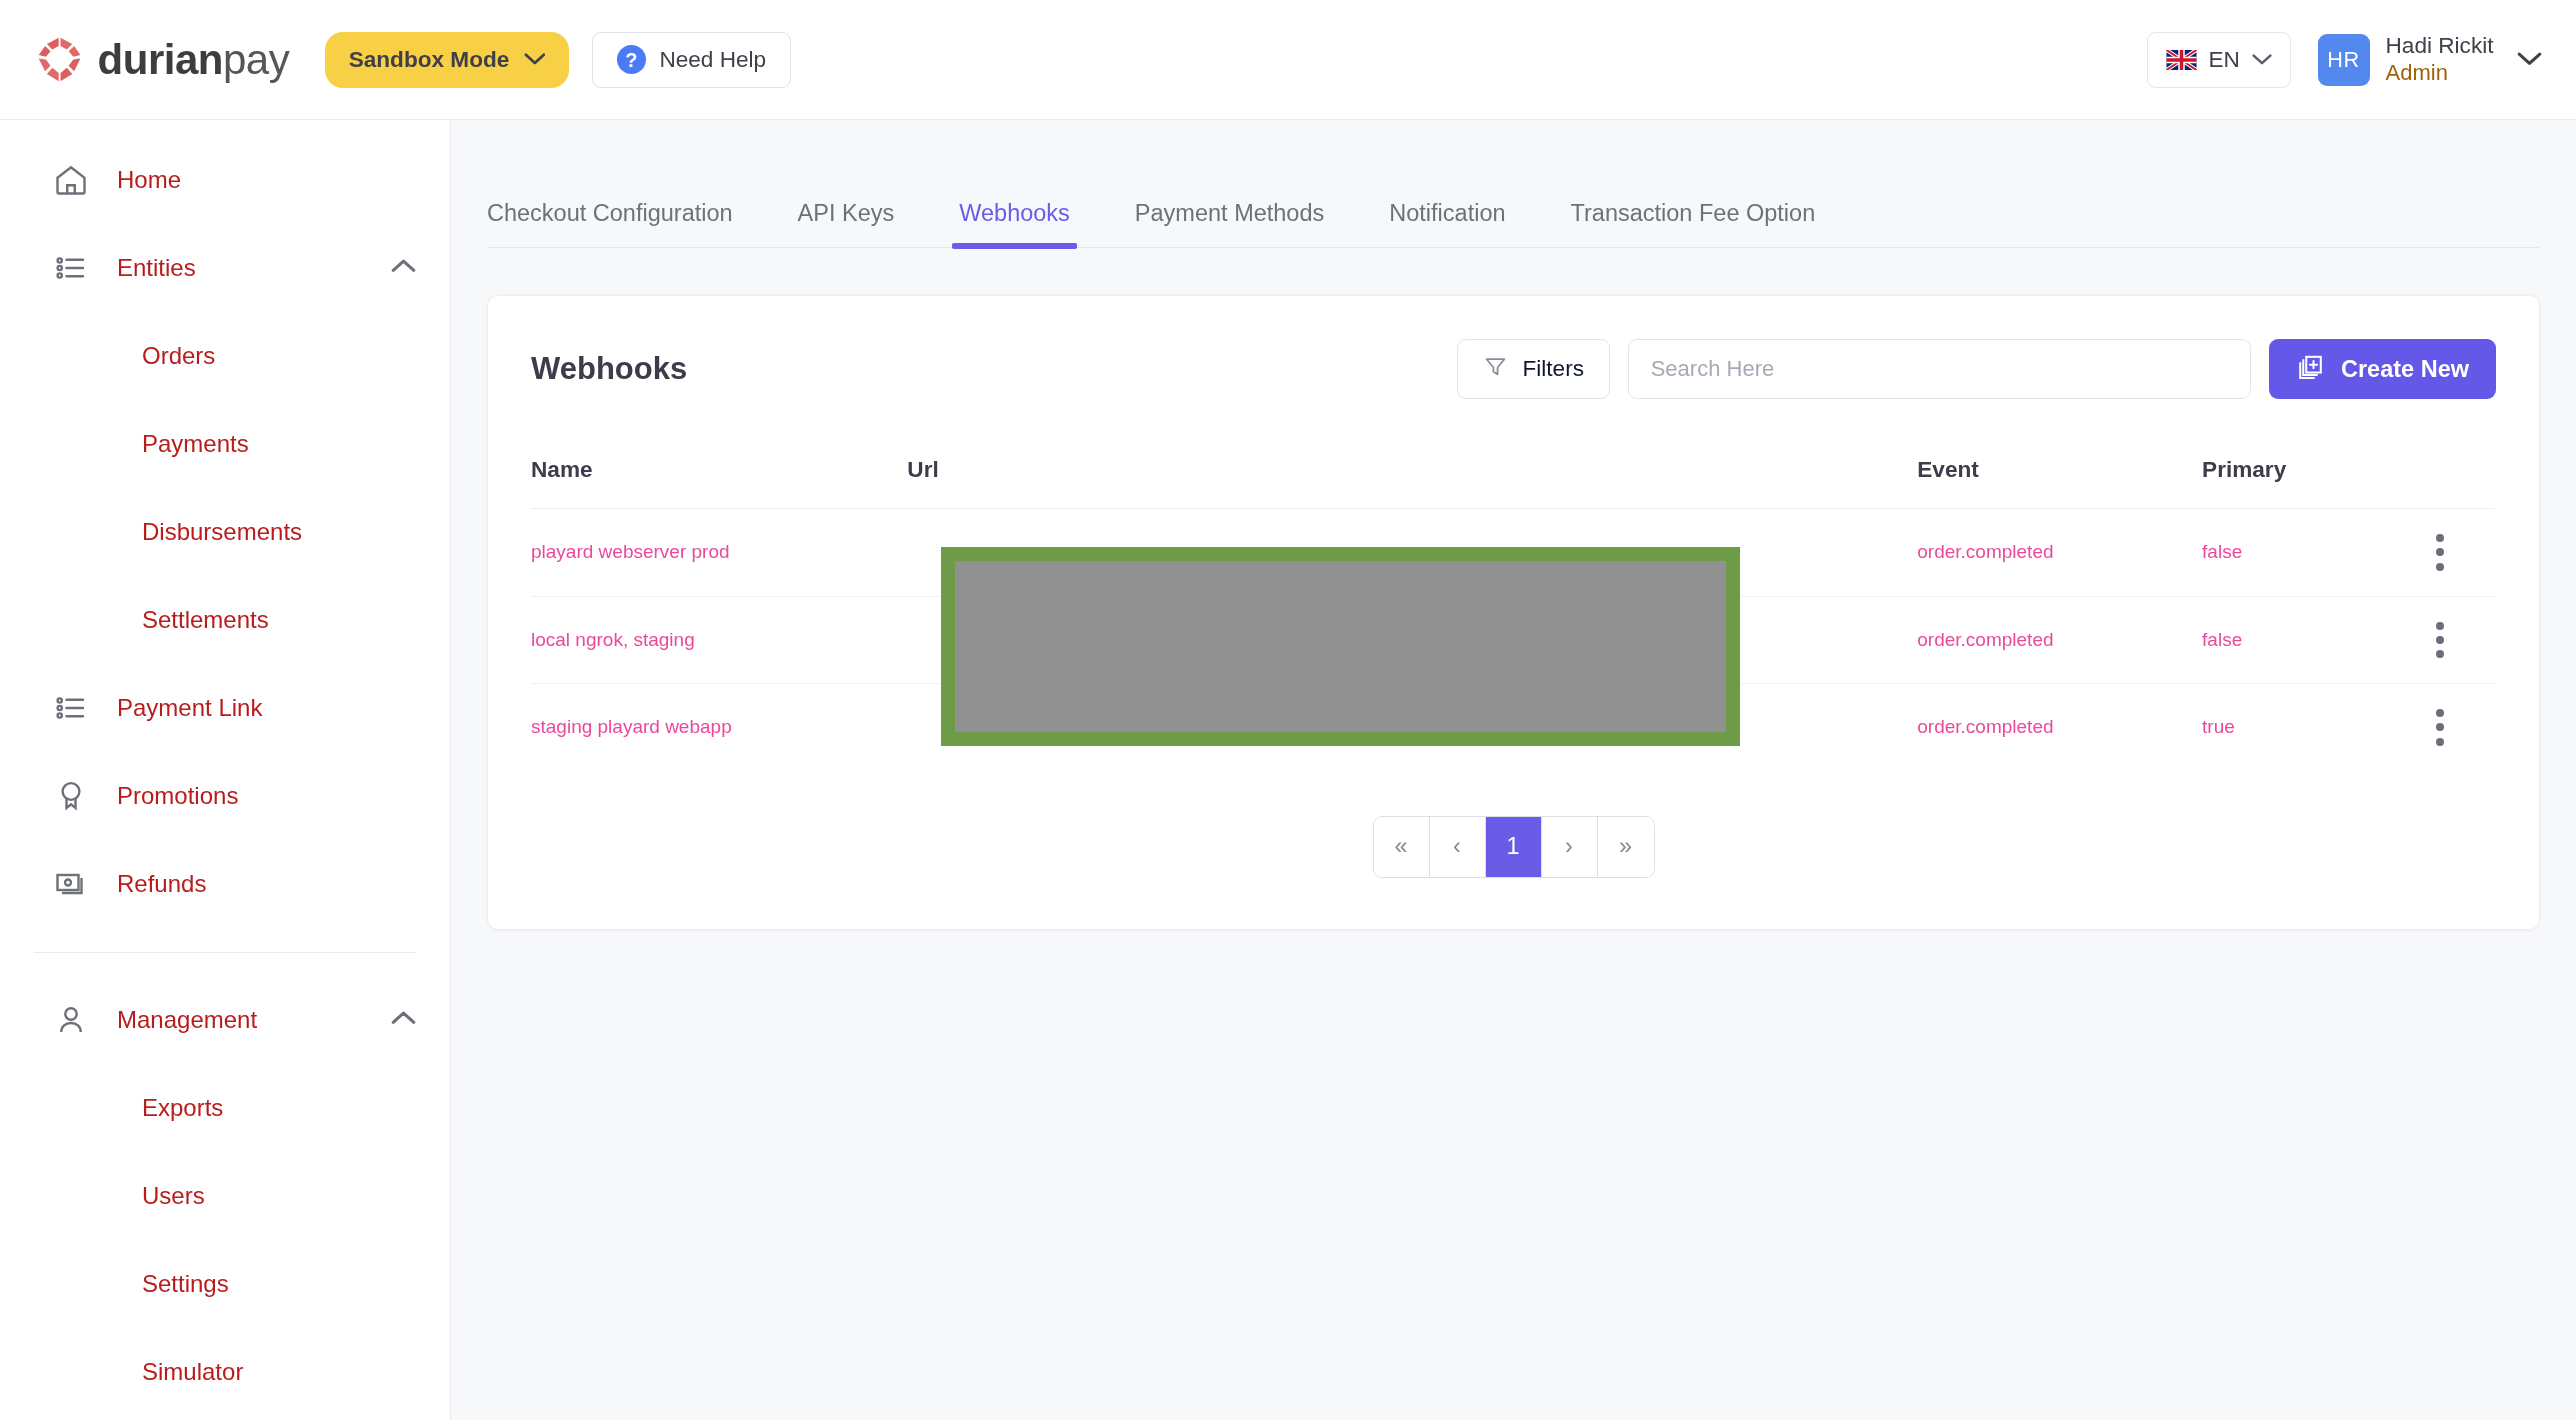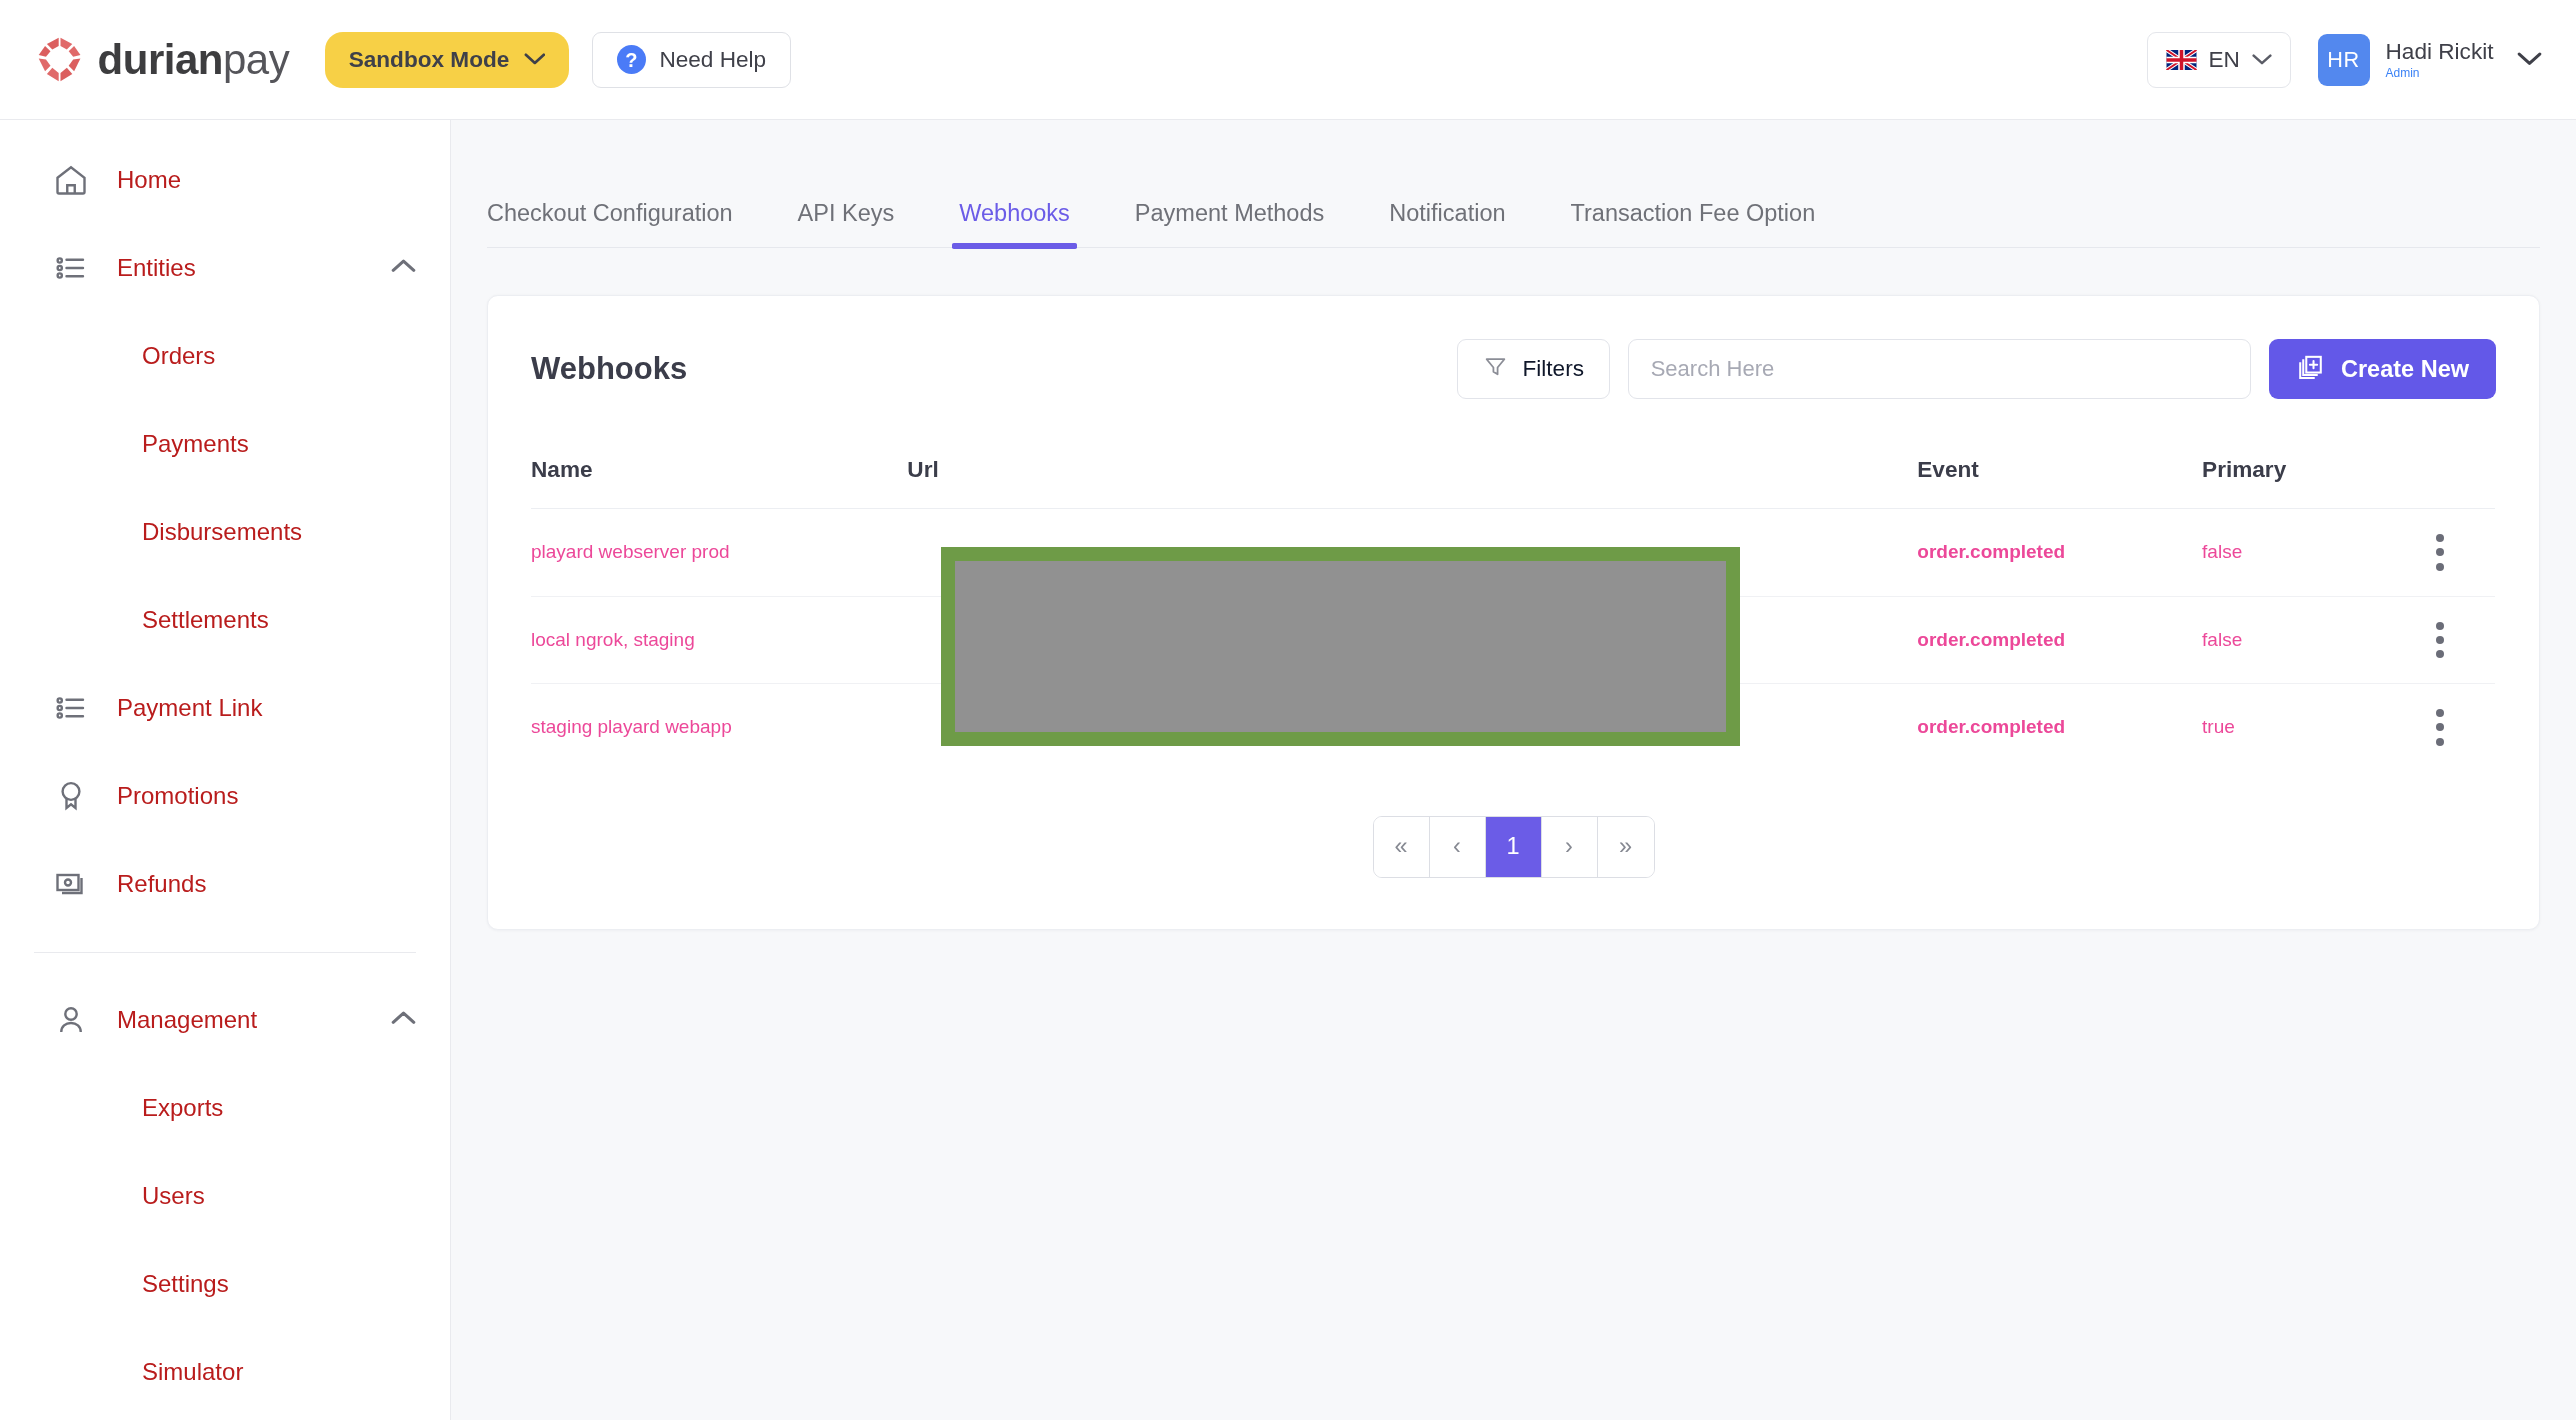--- a/index.html
+++ b/index.html
@@ -53,21 +53,21 @@
     font-size: 22.6px; color: #3f4049; cursor: pointer; font-family: inherit;
   }
   .flag { width: 31px; height: 20px; display: block; }
   .avatar {
     width: 52px; height: 52px; border-radius: 9px; background: #5388ee;
     color: #fff; font-size: 21.7px; display: flex; align-items: center; justify-content: center;
     margin-left: 27px; letter-spacing: 0.5px;
   }
   .userinfo { margin-left: 16px; line-height: 1.22; }
   .uname { font-size: 22.6px; color: #3f4049; font-weight: 400; }
-  .urole { font-size: 12px; color: #3b82f6; }
+  .urole { font-size: 22px; color: #a16207; }
   .user-caret { margin-left: 23.5px; }
 
   .chev { display:block; }
 
   
   .sidebar {
     position: absolute; top: 120px; left: 0; width: 451px; height: 1300px;
     background: #ffffff; border-right: 0.9px solid #e9eaee;
     padding-top: 16px;
   }
@@ -140,21 +140,21 @@
     text-align: left; font-size: 22.6px; font-weight: 700; color: #3b3d4a;
     padding: 20px 0 25px 0; border-bottom: 1.8px solid #eceef2;
   }
   table.wh td {
     font-size: 19px; color: #ec4899; padding: 25px 0; border-bottom: 0.9px solid #f0f1f4;
     vertical-align: middle;
   }
   table.wh tr:last-child td { border-bottom: none; }
   .col-name { width: 370px; }
   .col-url  { width: 993px; }
-  .col-event{ width: 280px; font-weight: bold; }
+  .col-event{ width: 280px; }
   .col-prim { width: 180px; }
   .col-menu { width: 108px; }
   .kebab { display: flex; flex-direction: column; align-items: center; gap: 6.3px; cursor: pointer; }
   .kebab i { width: 8px; height: 8px; border-radius: 50%; background: #6b6d78; display: block; }
 
   .pager { display: flex; justify-content: center; margin-top: 45px; }
   .pager-group { display: flex; border: 0.9px solid #dcdee4; border-radius: 9px; overflow: hidden; }
   .pg {
     width: 56px; height: 60px; display: flex; align-items: center; justify-content: center;
     background: #fff; color: #868992; font-size: 23.5px; cursor: pointer;

